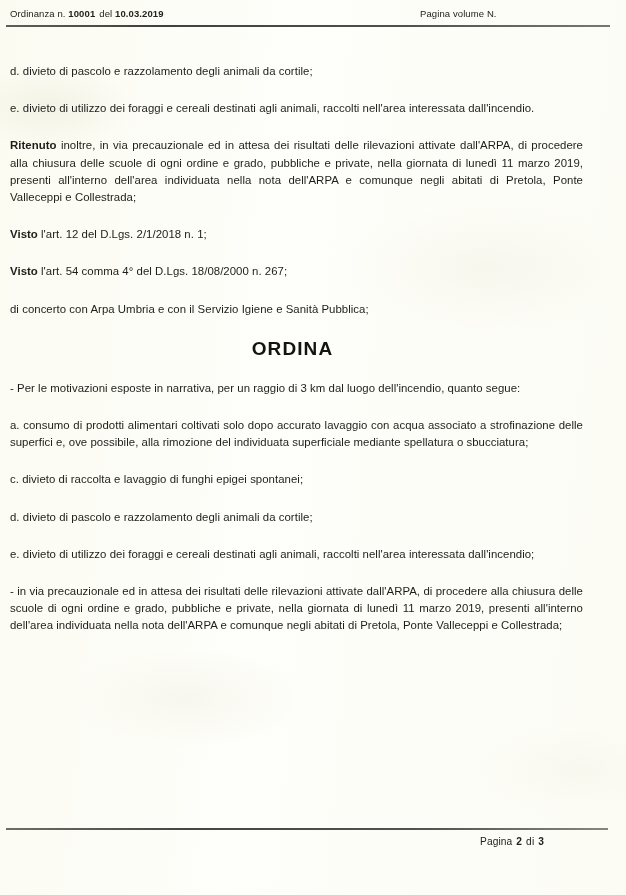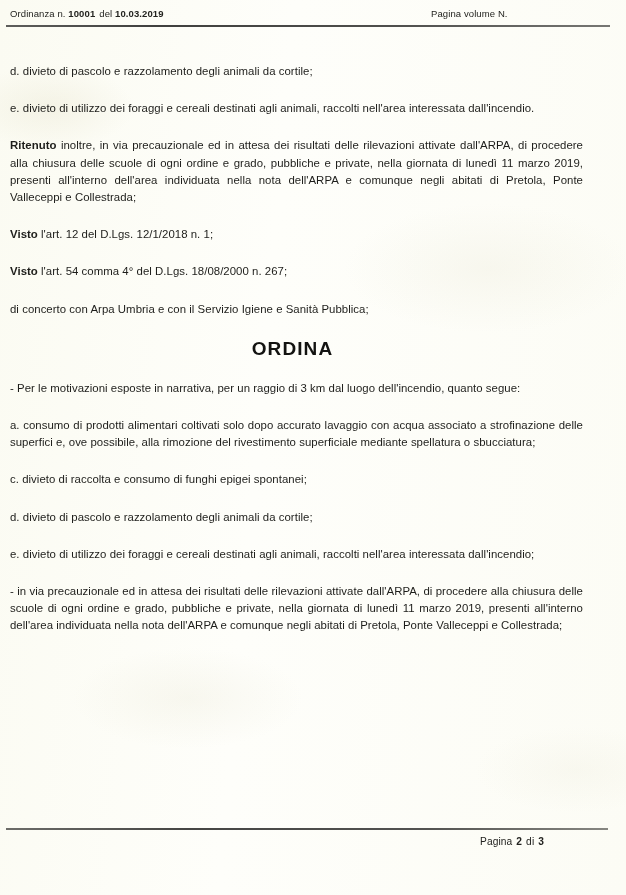--- a/index.html
+++ b/index.html
@@ -46,21 +46,20 @@
     font-size: 9.5px;
     letter-spacing: 0.1px;
     color: #23231f;
     white-space: nowrap;
   }
   .hdr-left { flex: 0 0 auto; }
   .hdr-right {
     position: absolute;
     left: 410px;
     top: 0;
-    margin-left: 11px;
   }
   .hdr-strong { font-weight: bold; }
 
   .header-rule {
     position: absolute;
     left: 6px;
     top: 25px;
     width: 604px;
     height: 1.6px;
     background: linear-gradient(90deg,
@@ -142,35 +141,35 @@
   <div class="header-rule"></div>
 
   <div class="body-col">
 
     <p class="para gap-lg">d. divieto di pascolo e razzolamento degli animali da cortile;</p>
 
     <p class="para gap-lg">e. divieto di utilizzo dei foraggi e cereali destinati agli animali, raccolti nell'area interessata dall'incendio.</p>
 
     <p class="para gap-lg"><b>Ritenuto</b><span> inoltre, in via precauzionale ed in attesa dei risultati delle rilevazioni attivate dall'ARPA, di procedere alla chiusura delle scuole di ogni ordine e grado, pubbliche e private, nella giornata di lunedì 11 marzo 2019, presenti all'interno dell'area individuata nella nota dell'ARPA e comunque negli abitati di Pretola, Ponte Valleceppi e Collestrada;</span></p>
 
-    <p class="para gap-lg last-left"><b>Visto</b><span> l'art. 12  del D.Lgs. 12/1/2018 n. 1;</span></p>
+    <p class="para gap-lg last-left"><b>Visto</b><span> l'art. 12  del D.Lgs. 2/1/2018 n. 1;</span></p>
 
     <p class="para gap-lg last-left"><b>Visto</b><span> l'art. 54 comma 4° del D.Lgs. 18/08/2000 n. 267;</span></p>
 
     <p class="para gap-lg last-left">di concerto con Arpa Umbria e con il Servizio Igiene e Sanità Pubblica;</p>
 
 
     <h1 class="ordina">ORDINA</h1>
 
     <p class="para gap-lg last-left">- Per le motivazioni esposte in narrativa, per un raggio di 3 km dal luogo dell'incendio, quanto segue:</p>
 
-    <p class="para gap-lg">a. consumo di prodotti alimentari coltivati solo dopo accurato lavaggio con acqua associato a strofinazione delle superfici e, ove possibile, alla rimozione del rivestimento superficiale mediante spellatura o sbucciatura;</p>
+    <p class="para gap-lg">a. consumo di prodotti alimentari coltivati solo dopo accurato lavaggio con acqua associato a strofinazione delle superfici e, ove possibile, alla rimozione del individuata superficiale mediante spellatura o sbucciatura;</p>
 
 
-    <p class="para gap-lg last-left">c. divieto di raccolta e consumo di funghi epigei spontanei;</p>
+    <p class="para gap-lg last-left">c. divieto di raccolta e lavaggio di funghi epigei spontanei;</p>
 
     <p class="para gap-lg last-left">d. divieto di pascolo e razzolamento degli animali da cortile;</p>
 
     <p class="para gap-lg">e. divieto di utilizzo dei foraggi e cereali destinati agli animali, raccolti nell'area interessata dall'incendio;</p>
 
     <p class="para">- in via precauzionale ed in attesa dei risultati delle rilevazioni attivate dall'ARPA, di procedere alla chiusura delle scuole di ogni ordine e grado, pubbliche e private, nella giornata di lunedì 11 marzo 2019, presenti all'interno dell'area individuata nella nota dell'ARPA e comunque negli abitati di Pretola, Ponte Valleceppi e Collestrada;</p>
 
   </div>
 
   <div class="footer-rule"></div>

